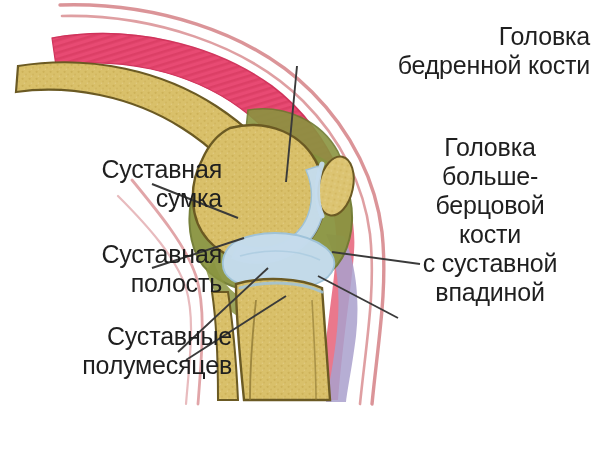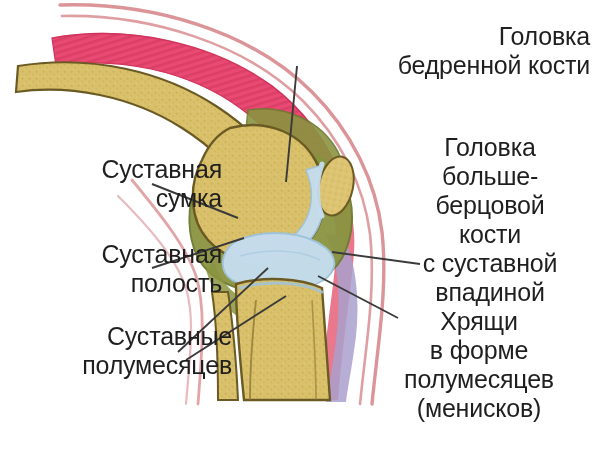--- a/index.html
+++ b/index.html
@@ -161,24 +161,20 @@
   <div class="label right" id="lbl-femur-head">Головка
 бедренной кости</div>
 
   <div class="label center" id="lbl-tibia-head">Головка
 больше-
 берцовой
 кости
 с суставной
 впадиной</div>
 
-  <div class="label center" id="lbl-menisci">Хрящи
-в форме
-полумесяцев
-(менисков)</div>
 
   <div class="label left" id="lbl-capsule">Суставная
 сумка</div>
 
   <div class="label left" id="lbl-cavity">Суставная
 полость</div>
 
   <div class="label left" id="lbl-surfaces">Суставные
 полумесяцев</div>
 

